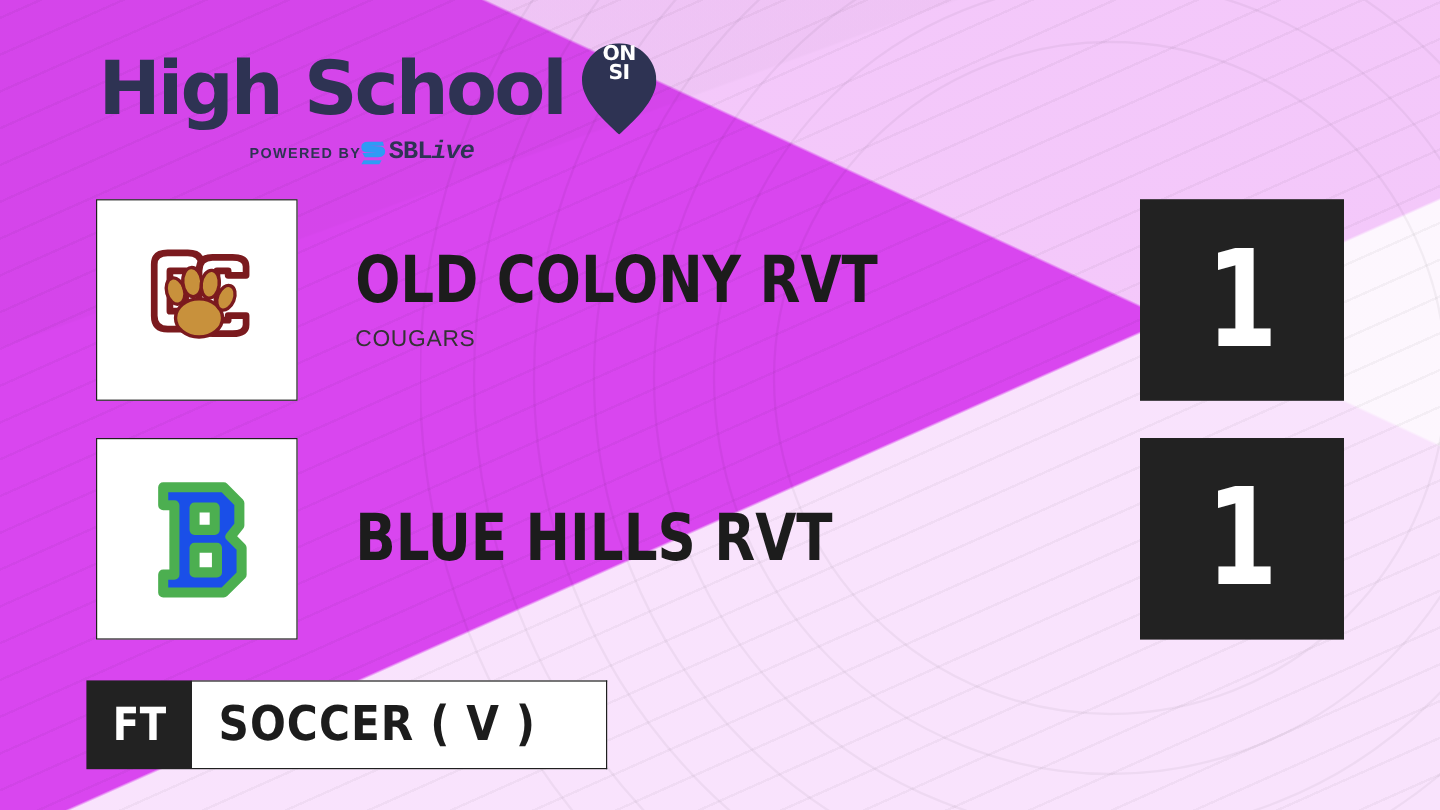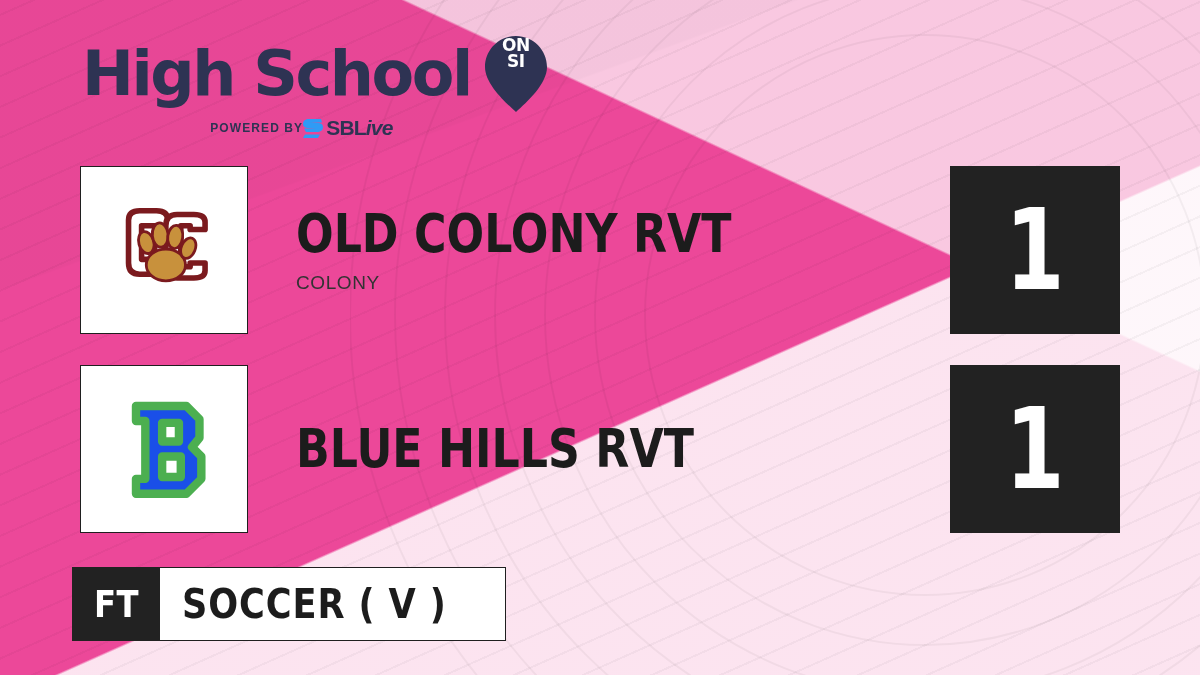--- a/index.html
+++ b/index.html
@@ -11,21 +11,21 @@
     height: 675px;
     overflow: hidden;
     font-family: "Liberation Sans", sans-serif;
     background: #f7f7f7;
   }
 
   #scoreboard {
     position: relative;
     width: 1200px;
     height: 675px;
-    background: #ec4899;
+    background: #d946ef;
     overflow: hidden;
   }
 
   
   .bg-layer {
     position: absolute;
     inset: 0;
     pointer-events: none;
   }
   .bg-diagonals {
@@ -124,21 +124,21 @@
   .sblive-mark {
     display: flex;
     align-items: center;
     gap: 3px;
   }
   .sblive-bolt {
     width: 20px;
     height: 19px;
   }
   .sblive-word {
-    font-family: Liberation Sans, sans-serif;
+    font-family: Liberation Mono, monospace;
     font-weight: bold;
     font-size: 21px;
     letter-spacing: -0.8px;
     color: #2e3353;
   }
   .sblive-word .ital {
     font-style: italic;
   }
 
   
@@ -317,21 +317,21 @@
         <ellipse cx="62" cy="76" rx="21" ry="17" fill="#c8913c" stroke="#7b1a1e" stroke-width="3"></ellipse>
 
         <ellipse cx="41" cy="52" rx="8" ry="12" transform="rotate(-16 41 52)" fill="#c8913c" stroke="#7b1a1e" stroke-width="3"></ellipse>
         <ellipse cx="56" cy="44" rx="8.5" ry="13" transform="rotate(-5 56 44)" fill="#c8913c" stroke="#7b1a1e" stroke-width="3"></ellipse>
         <ellipse cx="72" cy="46" rx="8" ry="12.5" transform="rotate(8 72 46)" fill="#c8913c" stroke="#7b1a1e" stroke-width="3"></ellipse>
         <ellipse cx="86" cy="58" rx="7.5" ry="11.5" transform="rotate(22 86 58)" fill="#c8913c" stroke="#7b1a1e" stroke-width="3"></ellipse>
       </svg>
     </div>
     <div class="team-info">
       <div class="team-name">OLD COLONY RVT</div>
-      <div class="team-mascot">COLONY</div>
+      <div class="team-mascot">COUGARS</div>
     </div>
   </div>
   <div class="score-box" id="score-box-0">
     <span class="score-value">1</span>
   </div>
 
   <div class="team-row" id="team-row-1">
     <div class="team-logo-box">
       <svg viewBox="0 0 120 120" xmlns="http://www.w3.org/2000/svg">
         <path d="M30 14 L84 14 L98 28 L98 48 L90 58 L100 68 L100 92 L84 108 L30 108 L30 92 L40 92 L40 30 L30 30 Z

